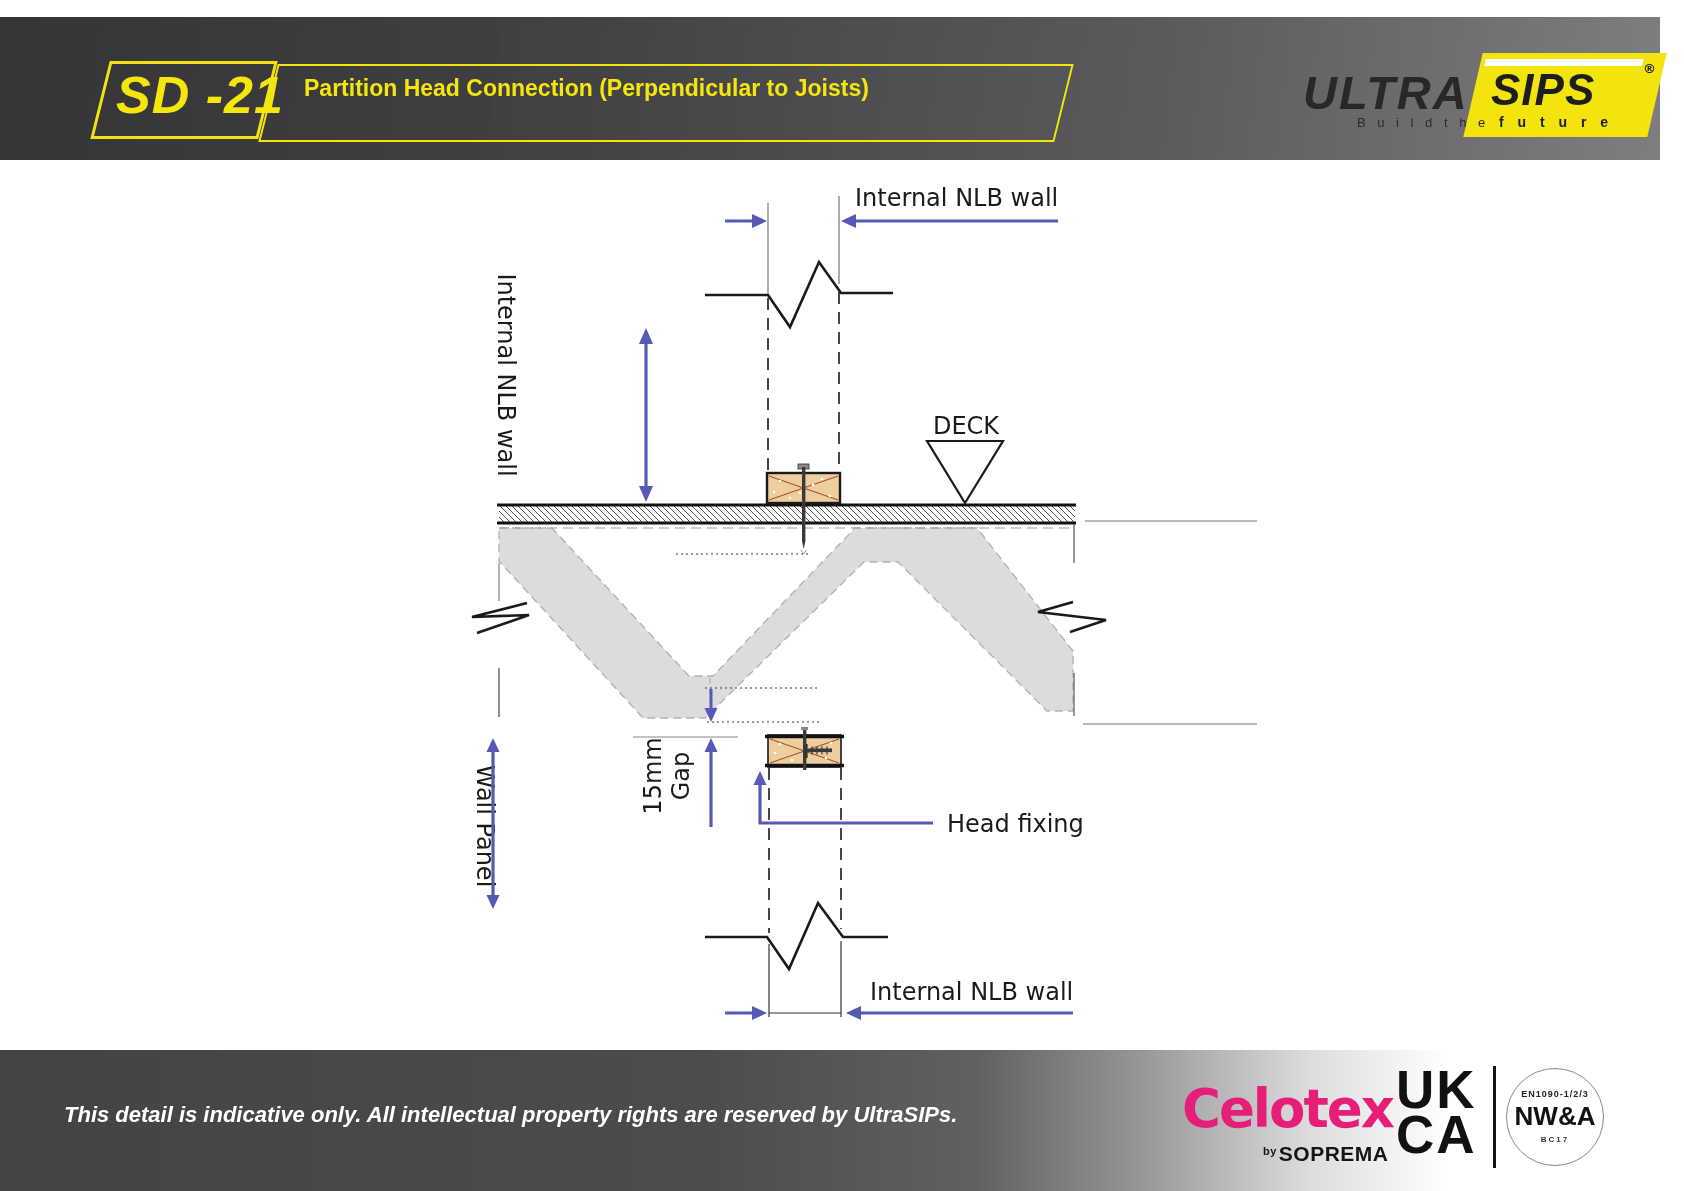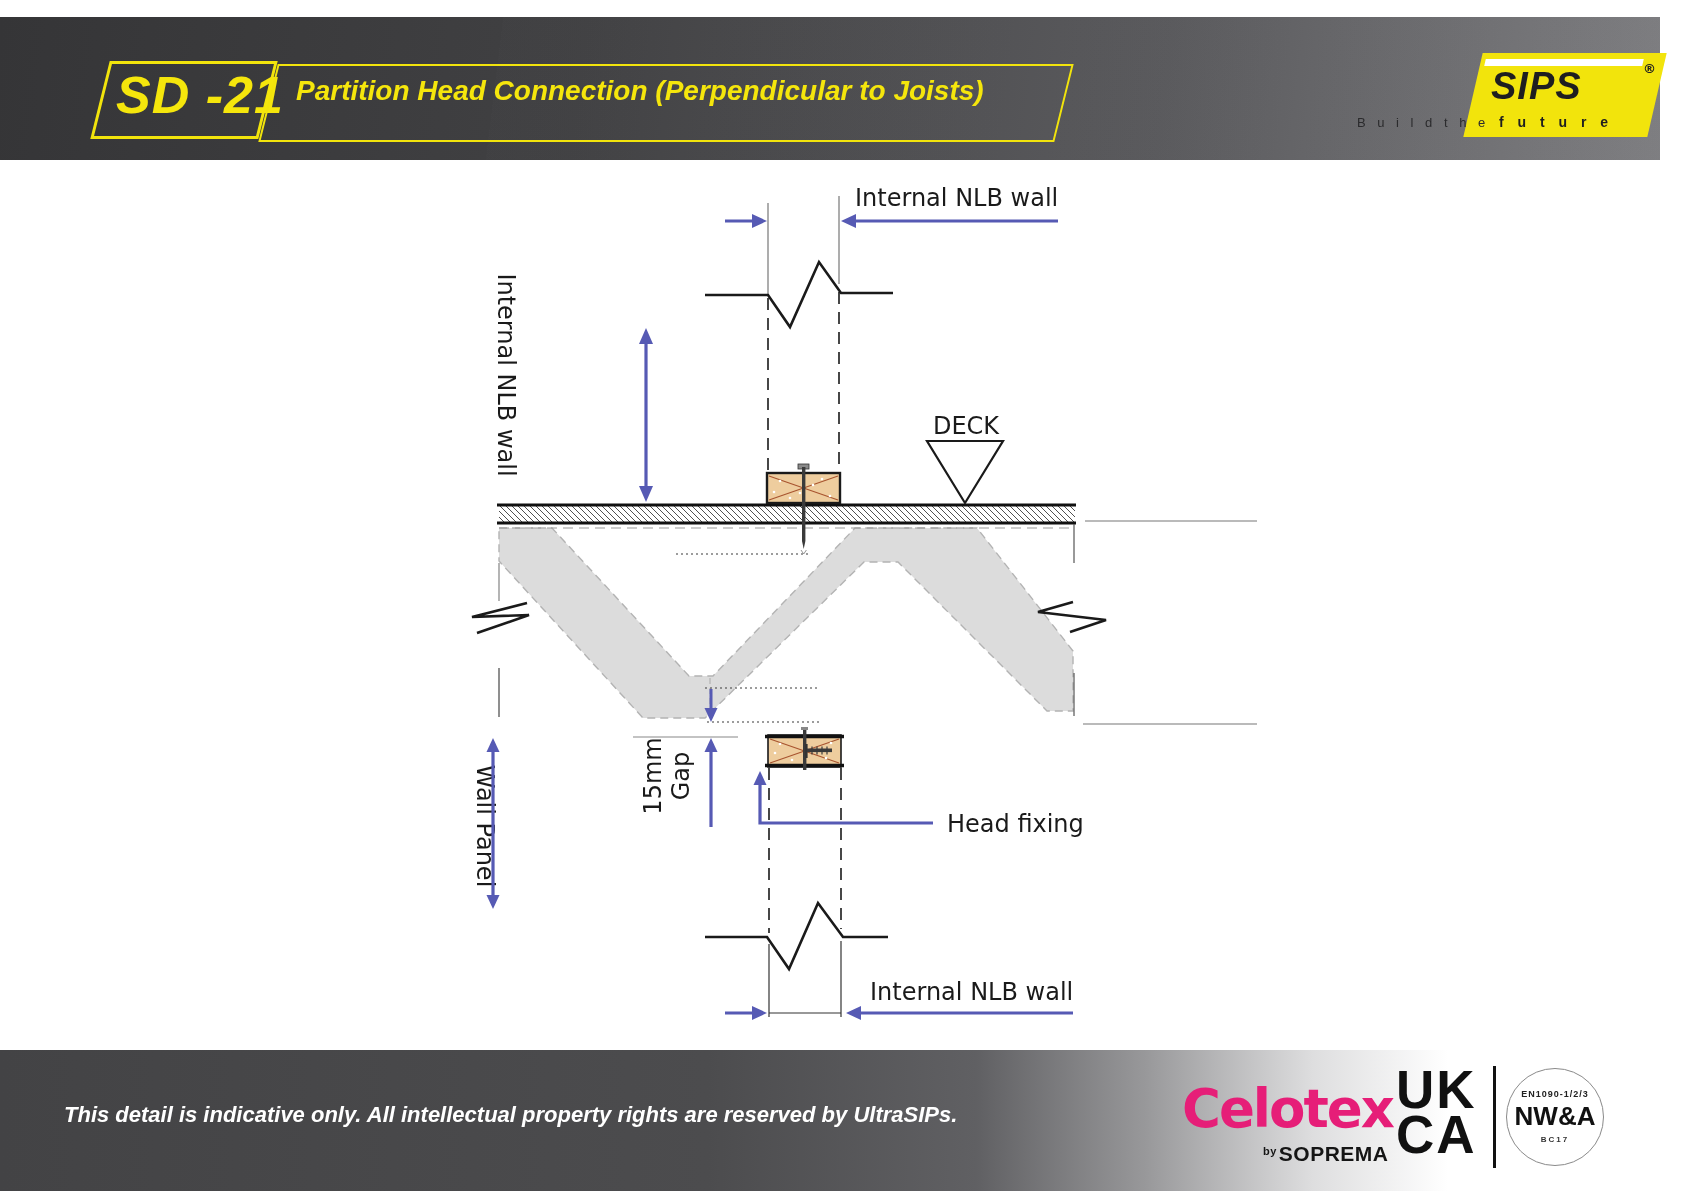--- a/index.html
+++ b/index.html
@@ -8,31 +8,31 @@
   
   .header{position:absolute;left:0;top:0;width:1660px;height:143px;
           background:linear-gradient(97deg,#353537 0%,#3f3f41 30%,#55555810 0),
                      linear-gradient(97deg,#353537 0%,#414143 35%,#5b5b5e 70%,#818184 100%);margin-top:17px;}
   .sd-box{position:absolute;left:100px;top:44px;width:162px;height:72px;
           border:3px solid #f2e40c;transform:skewX(-14deg);}
   .sd-text{position:absolute;left:116px;top:48px;font-family:"Liberation Sans",sans-serif;
            font-size:52px;font-weight:bold;font-style:italic;color:#f5e60c;letter-spacing:1px;}
   .title-box{position:absolute;left:268px;top:47px;width:792px;height:74px;
              border:2.5px solid #f2e40c;transform:skewX(-14deg);}
-  .title-text{position:absolute;left:296px;top:58px;font-family:"Liberation Sans",sans-serif;
-              font-size:28px;font-weight:bold;font-style:italic;color:#f5e60c;}
+  .title-text{position:absolute;left:304px;top:58px;font-family:"Liberation Sans",sans-serif;
+              font-size:23px;font-weight:bold;color:#f5e60c;}
   .brand{position:absolute;left:1295px;top:30px;width:380px;height:100px;}
   .brand-ultra{position:absolute;left:8px;top:18px;font-family:"Liberation Sans",sans-serif;
                font-size:47px;font-weight:900;font-style:italic;color:#28282a;letter-spacing:2px;}
   .brand-yellow{position:absolute;left:178px;top:6px;width:184px;height:84px;
                 background:#f2e40c;transform:skewX(-13deg);}
   .brand-white-strip{position:absolute;left:190px;top:12px;width:158px;height:7px;
                 background:#ffffff;transform:skewX(-13deg);}
   .brand-sips{position:absolute;left:196px;top:18px;font-family:"Liberation Sans",sans-serif;
-              font-size:38px;font-weight:900;font-style:italic;color:#1e1e20;letter-spacing:1px;}
+              font-size:44px;font-weight:900;font-style:italic;color:#1e1e20;letter-spacing:1px;}
   .brand-reg{position:absolute;left:348px;top:14px;font-size:13px;color:#1e1e20;font-weight:bold;}
   .brand-tg-a{position:absolute;left:62px;top:68px;font-family:"Liberation Sans",sans-serif;
               font-size:13px;font-weight:normal;color:#2b2b2d;letter-spacing:4px;}
   .brand-tg-b{position:absolute;left:204px;top:67px;font-family:"Liberation Sans",sans-serif;
               font-size:14px;font-weight:bold;color:#1e1e20;letter-spacing:5px;text-align:right;}
   
   .footer{position:absolute;left:0;top:1050px;width:1684px;height:141px;
           background:linear-gradient(to right,#434345 0%,#4c4c4e 42%,#606063 58%,#98989a 68%,#dededf 78%,#ffffff 86%);}
   .disclaimer{position:absolute;left:64px;top:52px;font-family:"Liberation Sans",sans-serif;
               font-size:22px;font-style:italic;font-weight:600;color:#ffffff;text-align:center;}
@@ -207,20 +207,21 @@
 
   <div class="header">
     <div class="sd-box"></div>
     <div class="sd-text">SD -21</div>
     <div class="title-box"></div>
     <div class="title-text">Partition Head Connection (Perpendicular to Joists)</div>
 
     <div class="brand">
       <div class="brand-yellow"></div>
       <div class="brand-white-strip"></div>
+      <div class="brand-ultra">ULTRA</div>
       <div class="brand-sips">SIPS</div>
       <div class="brand-reg">®</div>
       <div class="brand-tg-a">B u i l d   t h e</div>
       <div class="brand-tg-b">f u t u r e</div>
     </div>
   </div>
 
   <div class="footer">
     <div class="disclaimer">This detail is indicative only. All intellectual property rights are reserved by UltraSIPs.</div>
 

